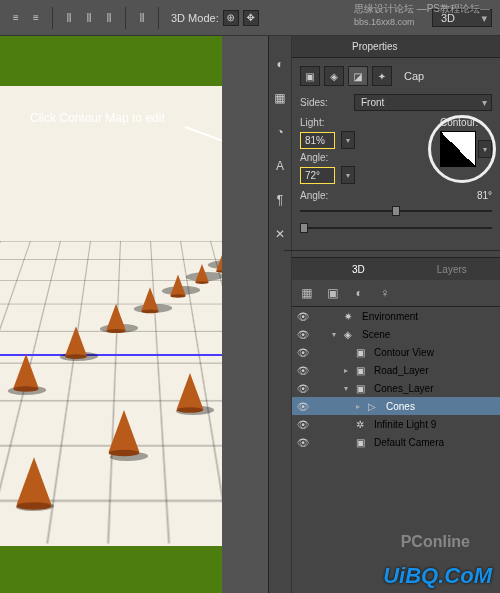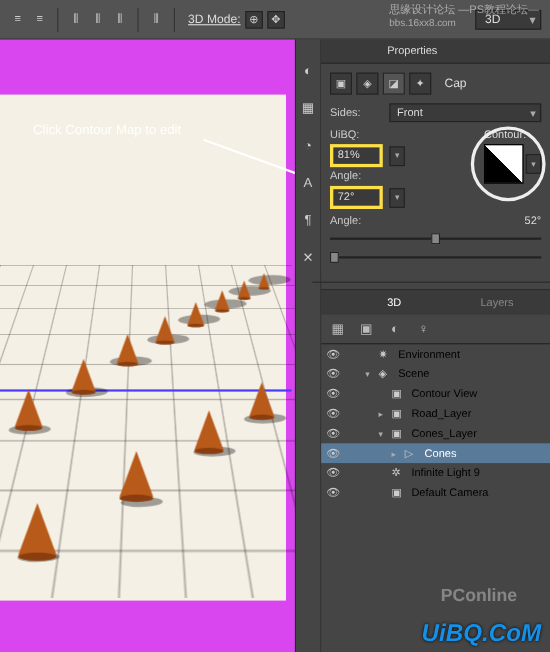--- a/index.html
+++ b/index.html
@@ -1,24 +1,24 @@
 <!DOCTYPE html>
 <html><head>
 <meta charset="utf-8">
 <style>
 * { margin: 0; padding: 0; box-sizing: border-box; font-family: "Segoe UI", Tahoma, sans-serif; }
 body { width: 500px; height: 593px; background: #535353; overflow: hidden; position: relative; }
 .toolbar { height: 36px; background: #535353; display: flex; align-items: center; padding: 0 8px; gap: 4px; border-bottom: 1px solid #333; }
 .tb-sep { width: 1px; height: 22px; background: #333; margin: 0 4px; }
 .tb-icon { width: 16px; height: 16px; display: flex; align-items: center; justify-content: center; color: #ccc; font-size: 10px; }
-.tb-label { color: #ddd; font-size: 11px; margin-left: 4px; text-decoration: underline; }
+.tb-label { color: #ddd; font-size: 11px; margin-left: 4px; }
 .tb-dropdown { background: #3a3a3a; border: 1px solid #222; color: #ddd; font-size: 11px; padding: 2px 20px 2px 8px; position: relative; min-width: 60px; }
 .tb-dropdown::after { content: "▾"; position: absolute; right: 4px; top: 2px; color: #aaa; }
 .main { display: flex; height: 557px; position: relative; }
-.viewport { width: 268px; height: 100%; background: #d946ef; position: relative; overflow: hidden; }
+.viewport { width: 222px; height: 100%; background: #4d7c0f; position: relative; overflow: hidden; }
 .vp-inner { position: absolute; left: 0; top: 50px; width: 260px; height: 460px; background: #f5f0e5; }
 .annotation { position: absolute; left: 30px; top: 75px; color: #fff; font-size: 12px; z-index: 5; }
 .arrow-line { position: absolute; left: 185px; top: 90px; width: 150px; height: 2px; background: #fff; transform-origin: left; transform: rotate(20deg); z-index: 4; }
 .arrow-line::after { content: ""; position: absolute; right: -2px; top: -4px; border-left: 10px solid #fff; border-top: 5px solid transparent; border-bottom: 5px solid transparent; }
 .grid-floor { position: absolute; left: 0; top: 155px; width: 265px; height: 260px; background:
   linear-gradient(to bottom, rgba(0,0,0,0.25) 1px, transparent 1px) 0 0 / 100% 30px,
   linear-gradient(to right, rgba(0,0,0,0.25) 1px, transparent 1px) 0 0 / 30px 100%;
   transform: perspective(420px) rotateX(55deg); transform-origin: top center;
 }
 .blue-line { position: absolute; left: 0; top: 268px; width: 265px; height: 2px; background: #4a3aff; }
@@ -33,21 +33,21 @@
 .ptab { color: #ddd; font-size: 10px; padding: 4px 8px; margin-left: 48px; }
 .panel-body { background: #454545; padding: 6px 8px; font-size: 10px; color: #ddd; }
 .panel-header { display: flex; align-items: center; gap: 4px; height: 24px; margin-bottom: 6px; }
 .ph-btn { width: 20px; height: 20px; background: #3a3a3a; border: 1px solid #222; display: flex; align-items: center; justify-content: center; color: #ccc; font-size: 10px; }
 .ph-name { margin-left: 8px; color: #ddd; font-size: 11px; }
 .row { display: flex; align-items: center; margin: 3px 0; gap: 6px; }
 .lbl { width: 48px; color: #ccc; }
 .select-ctl { flex: 1; background: #3a3a3a; border: 1px solid #222; color: #ddd; padding: 2px 6px; position: relative; font-size: 10px; }
 .select-ctl::after { content: "▾"; position: absolute; right: 4px; color: #aaa; }
 .sect { font-weight: bold; margin: 8px 0 4px; }
-.num-input { width: 48px; background: #3a3a3a; border: 3px solid #fde047; color: #ddd; padding: 2px 4px; font-size: 10px; }
+.num-input { width: 35px; background: #3a3a3a; border: 1px solid #fde047; color: #ddd; padding: 2px 4px; font-size: 10px; }
 .dropdown-arrow { width: 14px; height: 18px; background: #3a3a3a; border: 1px solid #222; color: #aaa; display: flex; align-items: center; justify-content: center; font-size: 8px; }
 .contour-box { width: 36px; height: 36px; background: linear-gradient(to top right, #000 50%, #fff 50%); border: 1px solid #000; }
 .contour-wrap { position: relative; display: flex; align-items: center; gap: 2px; }
 .circle-highlight { position: absolute; width: 68px; height: 68px; border: 3px solid #eee; border-radius: 50%; left: -12px; top: -16px; pointer-events: none; z-index: 10; }
 .slider { flex: 1; height: 14px; position: relative; }
 .slider-track { position: absolute; left: 0; right: 0; top: 6px; height: 2px; background: #222; }
 .slider-thumb { position: absolute; top: 2px; width: 8px; height: 10px; background: #888; border: 1px solid #222; }
 .divider { height: 1px; background: #282828; margin: 6px -8px; }
 .three-d-panel { border-top: 1px solid #222; }
 .panel-tabs-3d { height: 22px; display: flex; align-items: center; background: #3a3a3a; padding-left: 4px; gap: 8px; }
@@ -154,21 +154,21 @@
         </div>
 
         <div class="row">
           <span class="lbl">Sides:</span>
           <div class="select-ctl">Front</div>
         </div>
 
         <div style="display:flex;gap:14px">
           <div style="flex:1">
             <div class="row">
-              <span class="lbl">UiBQ:</span>
+              <span class="lbl">Light:</span>
             </div>
             <div class="row">
               <input class="num-input" value="81%" style="">
               <span class="dropdown-arrow">▾</span>
             </div>
             <div class="row">
               <span class="lbl">Angle:</span>
             </div>
             <div class="row">
               <input class="num-input" value="72°" style="">
@@ -183,21 +183,21 @@
               <div class="circle-highlight"></div>
               <div class="contour-box"></div>
               <span class="dropdown-arrow">▾</span>
             </div>
           </div>
         </div>
 
         <div class="row">
           <span class="lbl">Angle:</span>
           <div style="flex:1"></div>
-          <span>52°</span>
+          <span>81°</span>
         </div>
         <div class="row">
           <div class="slider">
             <div class="slider-track"></div>
               <div class="slider-thumb" style="left:48%"></div>
           </div>
         </div>
         <div class="row">
           <div class="slider">
             <div class="slider-track"></div>

